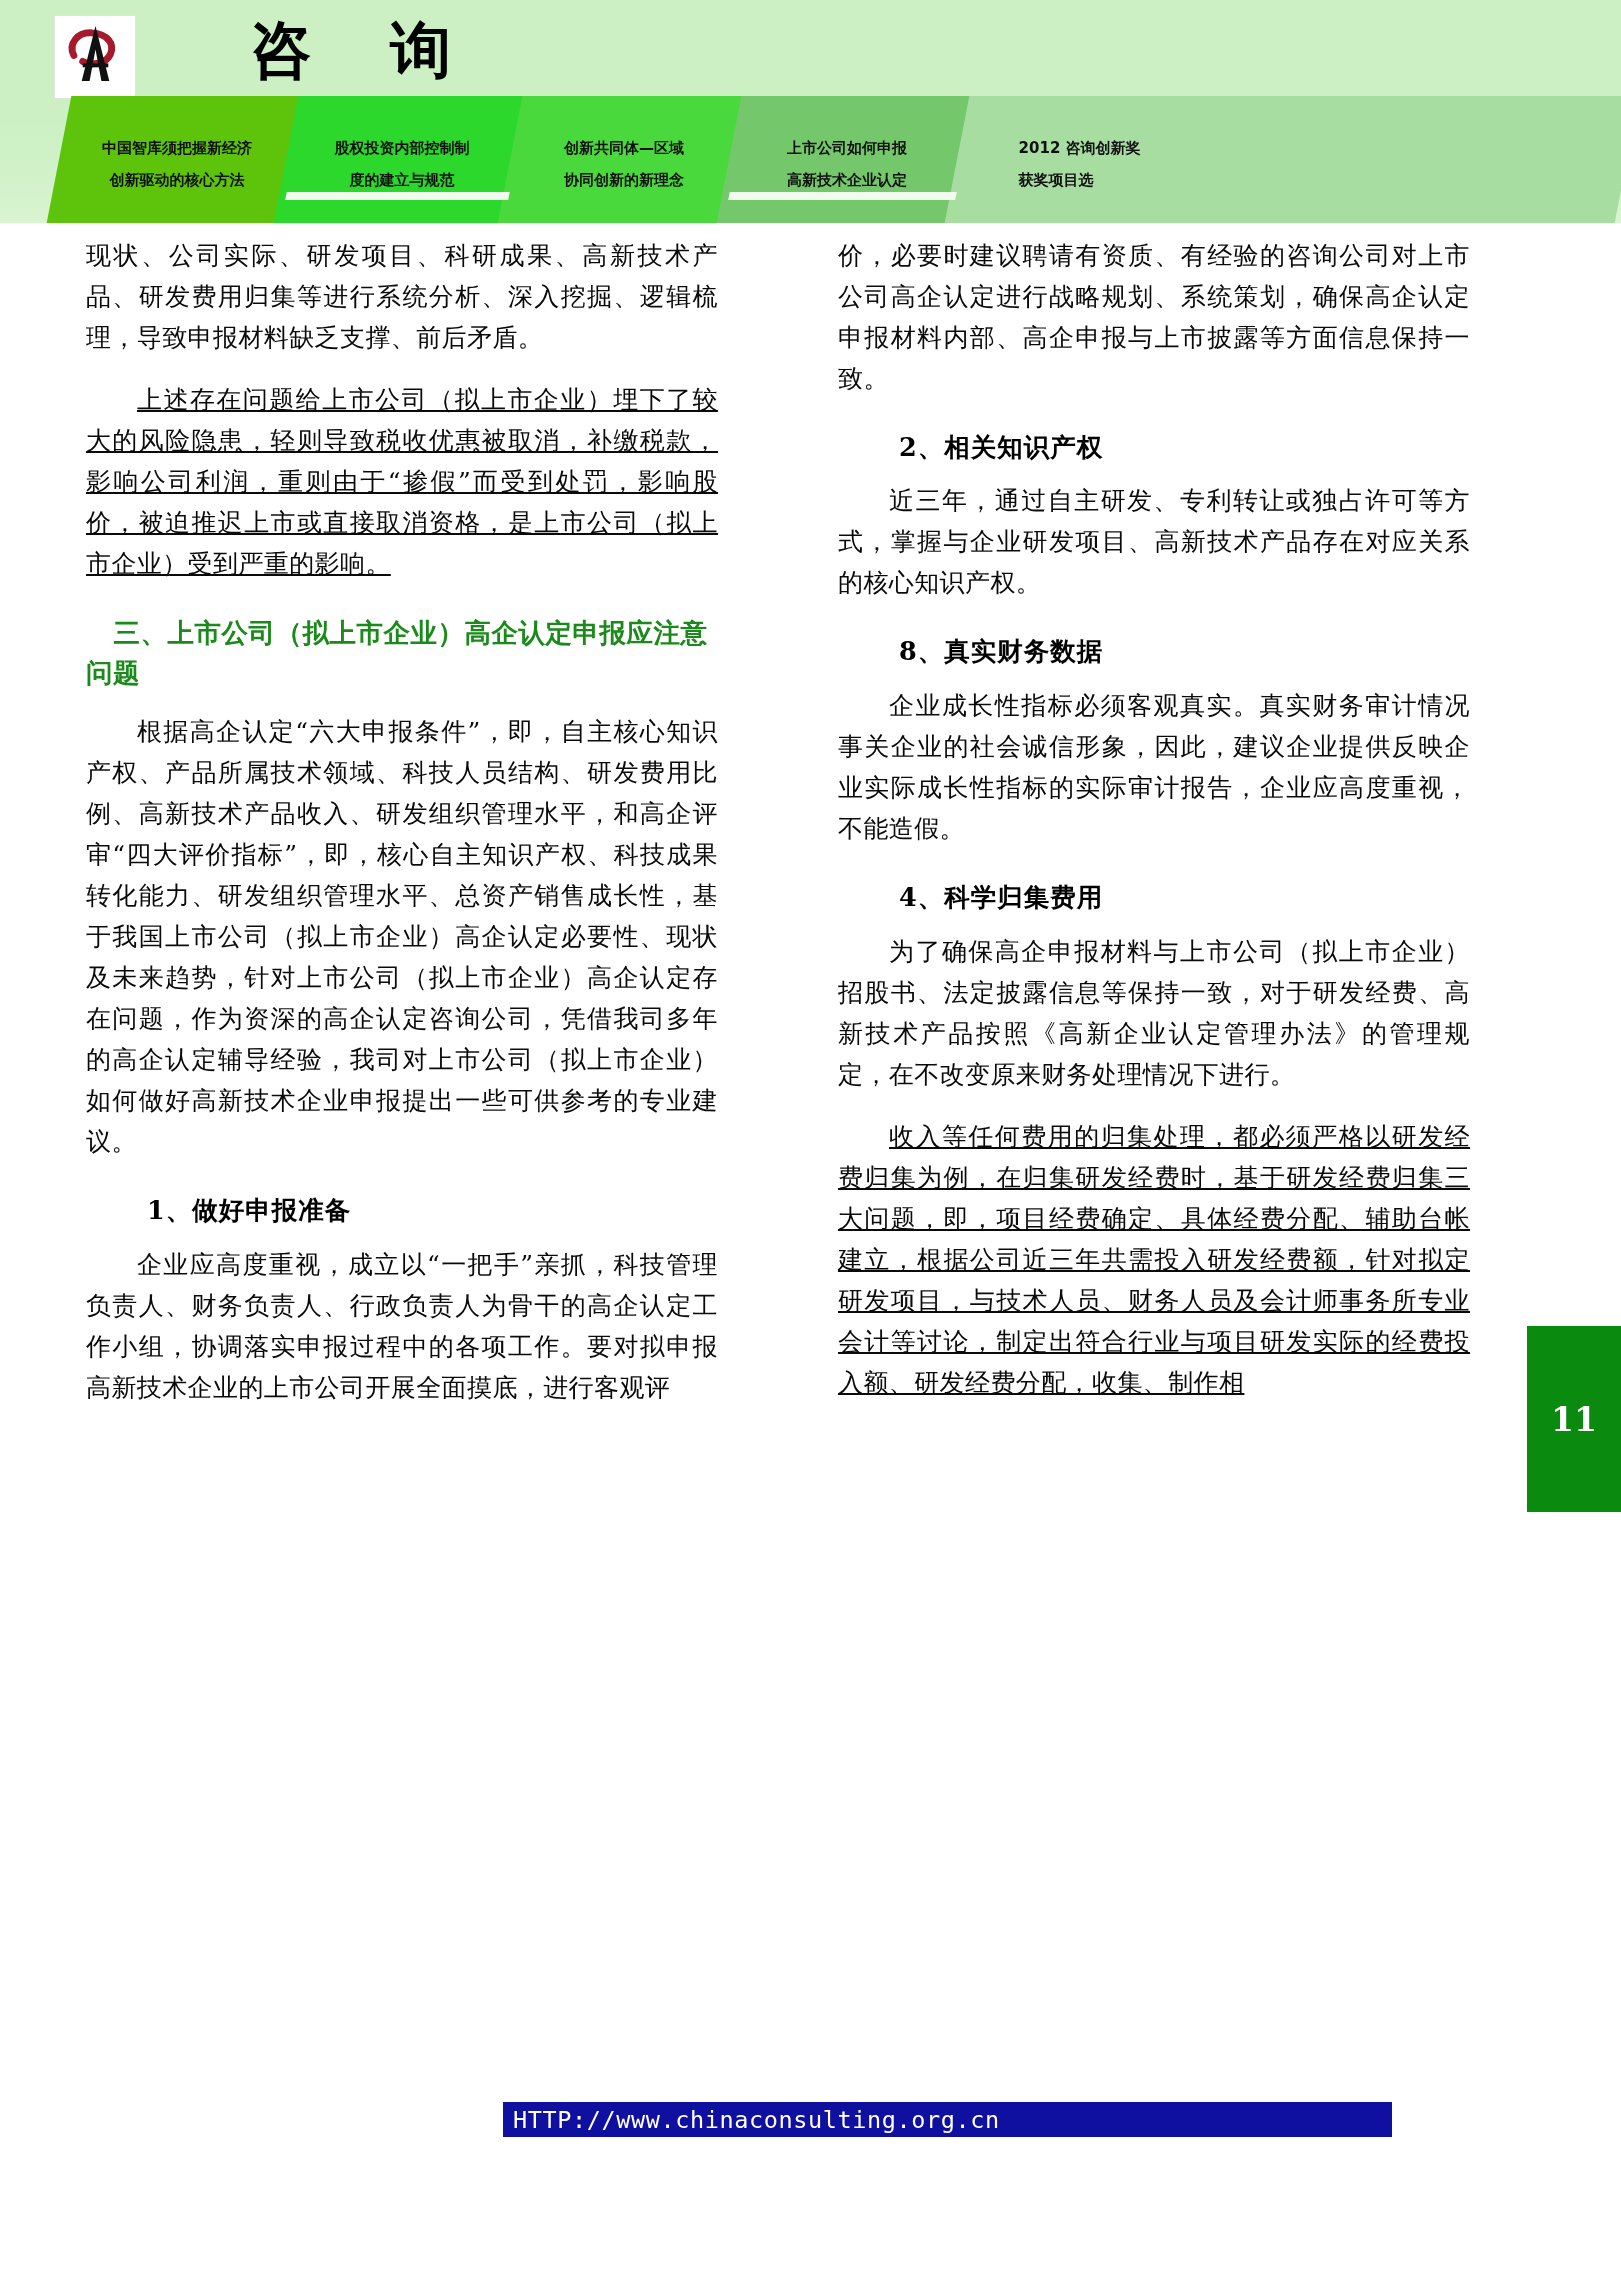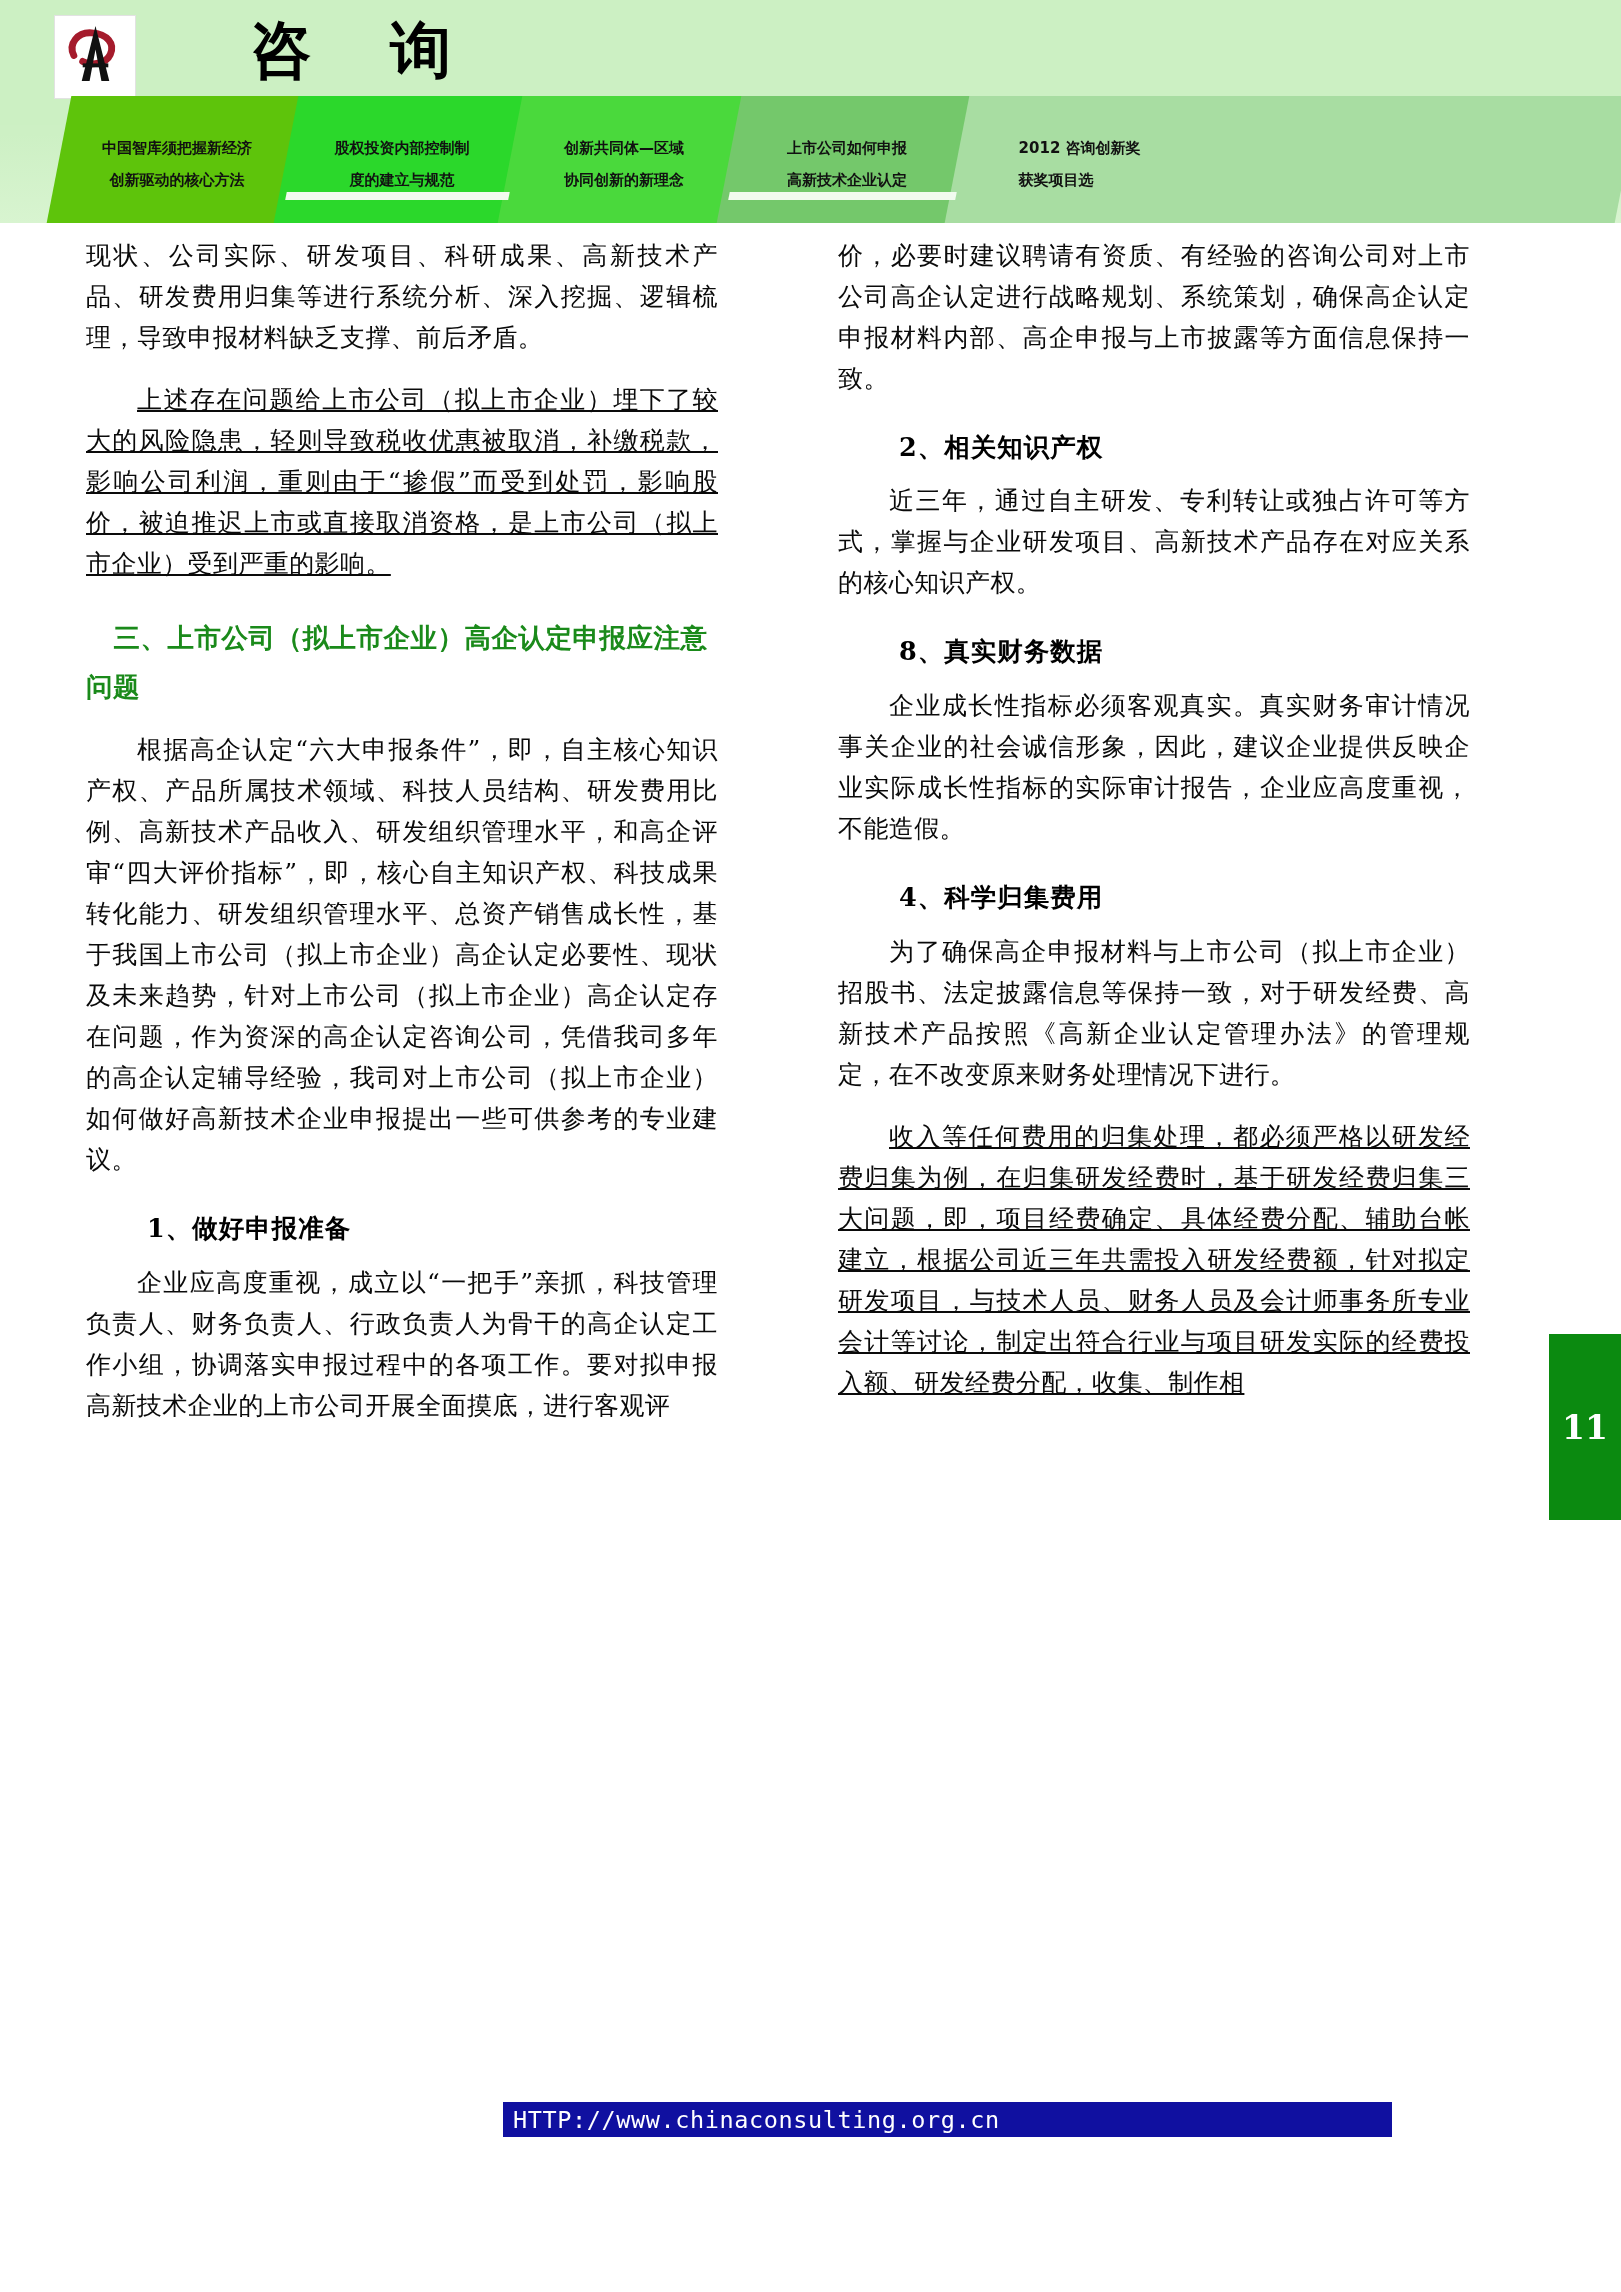--- a/index.html
+++ b/index.html
@@ -125,51 +125,50 @@
     letter-spacing: 0.4px;
   }
   p.body-text.noindent { text-indent: 0; }
   p.body-text + p.body-text { margin-top: 21.6px; text-decoration: underline; }
 
   h2.green-heading {
     margin: 29px 0 17.6px 0;
     font-family: "DejaVu Sans", sans-serif;
     font-size: 26.5px;
     font-weight: 700;
-    line-height: 49px;
+    line-height: 40px;
     color: #1a8a1a;
     text-indent: 27.4px;
     letter-spacing: 0.5px;
   }
   h3.sub-heading {
     margin: 31px 0 15.7px 0;
     font-family: "DejaVu Serif", "Liberation Serif", serif;
     font-size: 25.5px;
     font-weight: 700;
     color: #000000;
     text-indent: 61px;
     letter-spacing: 1px;
   }
 
   
   .pagenum {
     position: absolute;
     right: 0;
     top: 1103px;
-    width: 72px;
+    width: 94px;
     height: 186px;
     background: #0b8a10;
     color: #ffffff;
     font-family: "DejaVu Serif", "Liberation Serif", serif;
     font-size: 33px;
     font-weight: 700;
     display: flex;
     align-items: center;
     justify-content: center;
-    margin-top: 8px;
   }
 
   
   .footer-url {
     position: absolute;
     left: 503px;
     top: 2102px;
     width: 889px;
     height: 35px;
     background: #1010a0;

